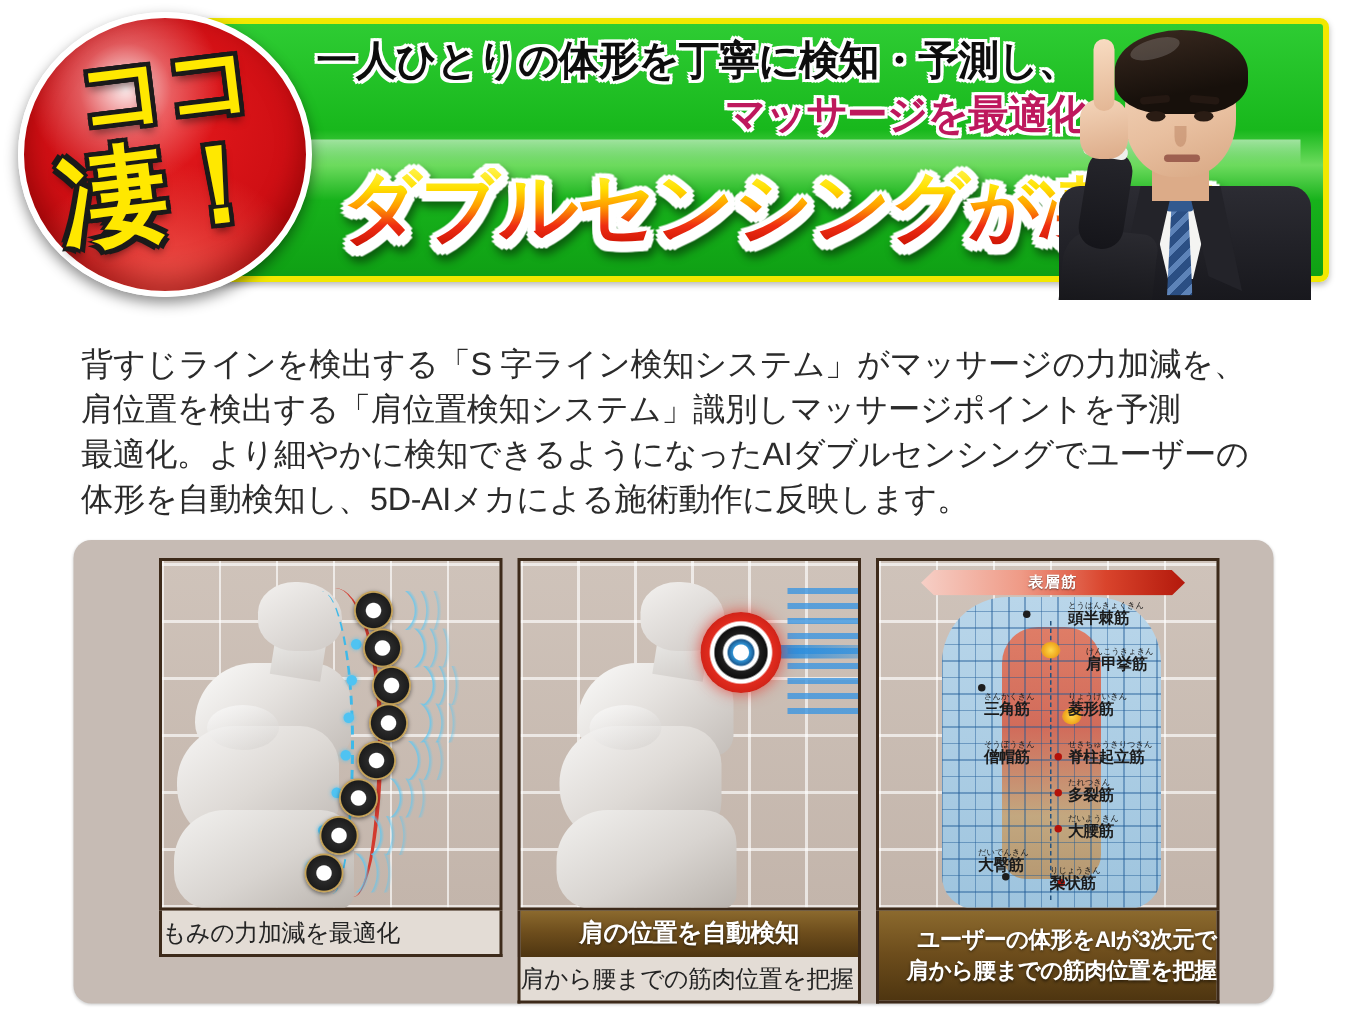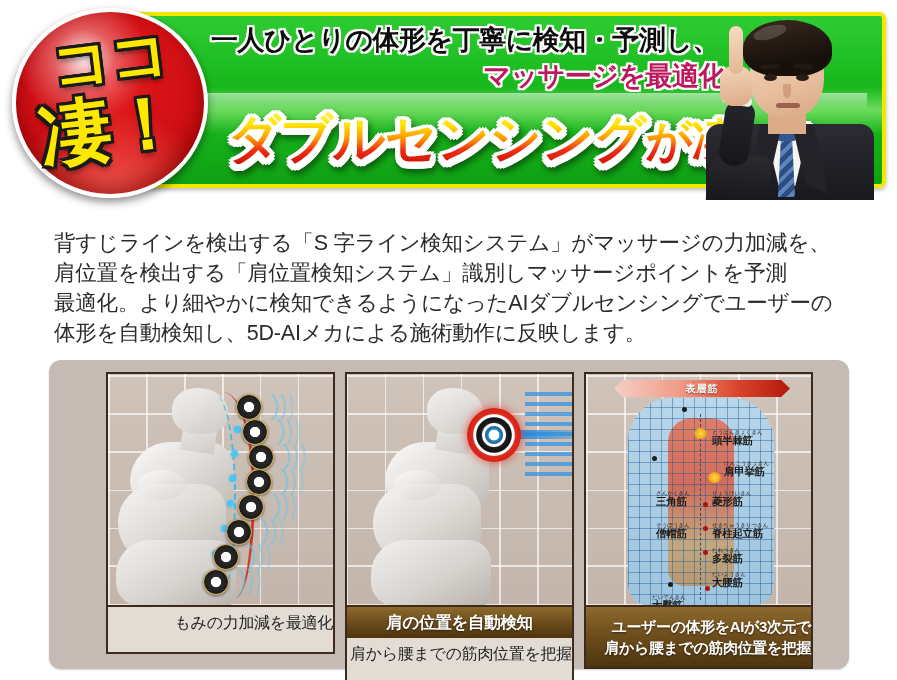--- a/index.html
+++ b/index.html
@@ -146,21 +146,21 @@
       repeating-linear-gradient(90deg,rgba(255,255,255,.65) 0px,rgba(255,255,255,.65) 1.5px,rgba(0,0,0,0) 1.5px,rgba(0,0,0,0) 38px),
       linear-gradient(180deg,#cfc3ba 0%,#c3b5ab 100%);
   }
   .cap-main{
     height:31px;line-height:31px;text-align:center;color:#ffffff;font-size:16.5px;font-weight:bold;
     background:linear-gradient(180deg,#8c6a2e 0%,#6d4d1c 48%,#4e3510 100%);
     border-left:2px solid #3d2a1a;border-right:2px solid #3d2a1a;box-sizing:border-box;
     text-shadow:0 1px 2px rgba(0,0,0,.55);letter-spacing:-.3px;
   }
   .cap-sub{
-    height:47px;line-height:31px;text-align:right;color:#242424;font-size:16px;
+    height:31px;line-height:31px;text-align:left;color:#242424;font-size:16px;
     background:#e3dcd5;border:2px solid #3d2a1a;border-top:none;box-sizing:border-box;
     letter-spacing:-.3px;
   }
   .cap-two{
     height:62px;display:flex;flex-direction:column;justify-content:center;align-items:flex-end;
     color:#ffffff;font-size:15px;font-weight:bold;line-height:21px;letter-spacing:-.4px;
     background:linear-gradient(180deg,#8c6a2e 0%,#6d4d1c 48%,#4e3510 100%);
     border:2px solid #3d2a1a;border-top:none;box-sizing:border-box;
     text-shadow:0 1px 2px rgba(0,0,0,.55);
   }
@@ -224,21 +224,21 @@
     border-radius:44px 44px 22px 22px;}
   .p3-muscle{position:absolute;left:82px;top:44px;width:66px;height:168px;
     background:linear-gradient(180deg,#e86a4a 0%,#d9563c 40%,#c9a06a 75%,#bb8f5a 100%);
     opacity:.82;border-radius:24px 24px 16px 16px;}
   .p3-center{position:absolute;left:114px;top:40px;width:0;height:186px;border-left:1.5px dashed #23527f;}
   .p3-bar{position:absolute;left:28px;top:6px;width:176px;height:17px;
     background:linear-gradient(90deg,#f6cfc6 0%,#ef9a86 38%,#d9442c 70%,#b3190c 100%);
     clip-path:polygon(5% 0,95% 0,100% 50%,95% 100%,5% 100%,0 50%);}
   .p3-bar span{display:block;text-align:center;line-height:17px;color:#fff;font-size:10px;font-weight:bold;
     text-shadow:0 1px 1px rgba(0,0,0,.5);letter-spacing:1px;}
-  .mlabel{position:absolute;color:#1b1b1b;font-weight:bold;white-space:nowrap;margin-top:28px;}
+  .mlabel{position:absolute;color:#1b1b1b;font-weight:bold;white-space:nowrap;}
   .mlabel .ruby{display:block;font-size:5.5px;font-weight:normal;line-height:6px;letter-spacing:0;}
   .mlabel .main{display:block;font-size:10.5px;line-height:11px;letter-spacing:-.3px;}
   .mdot{position:absolute;width:5px;height:5px;border-radius:50%;background:#b3120a;}
   .mdot.dark{background:#1d1d1d;}
   .hot{position:absolute;width:13px;height:11px;border-radius:50%;
     background:radial-gradient(circle,#ffd84a 0%,#f0a81e 60%,rgba(240,168,30,0) 100%);}
 </style>
 </head>
 <body>
 

